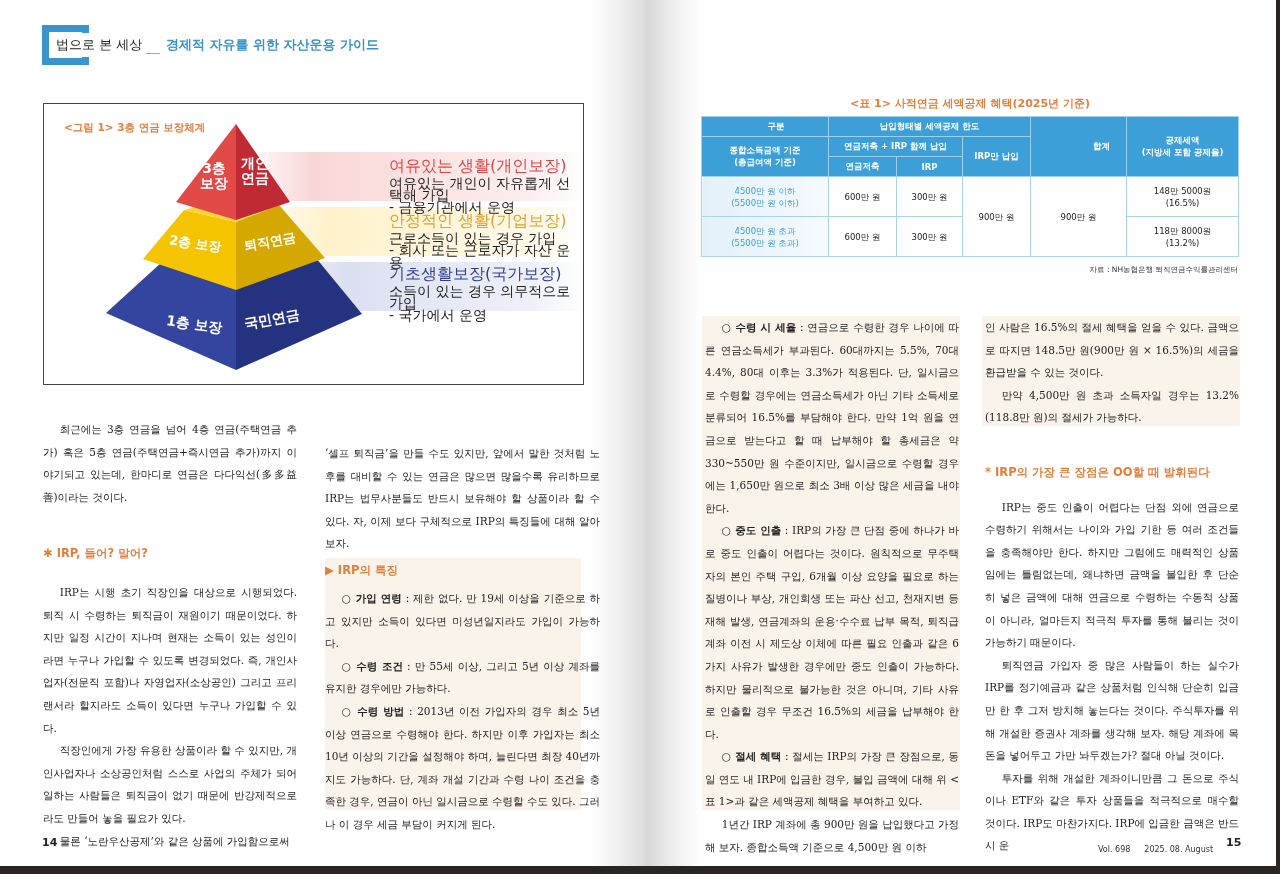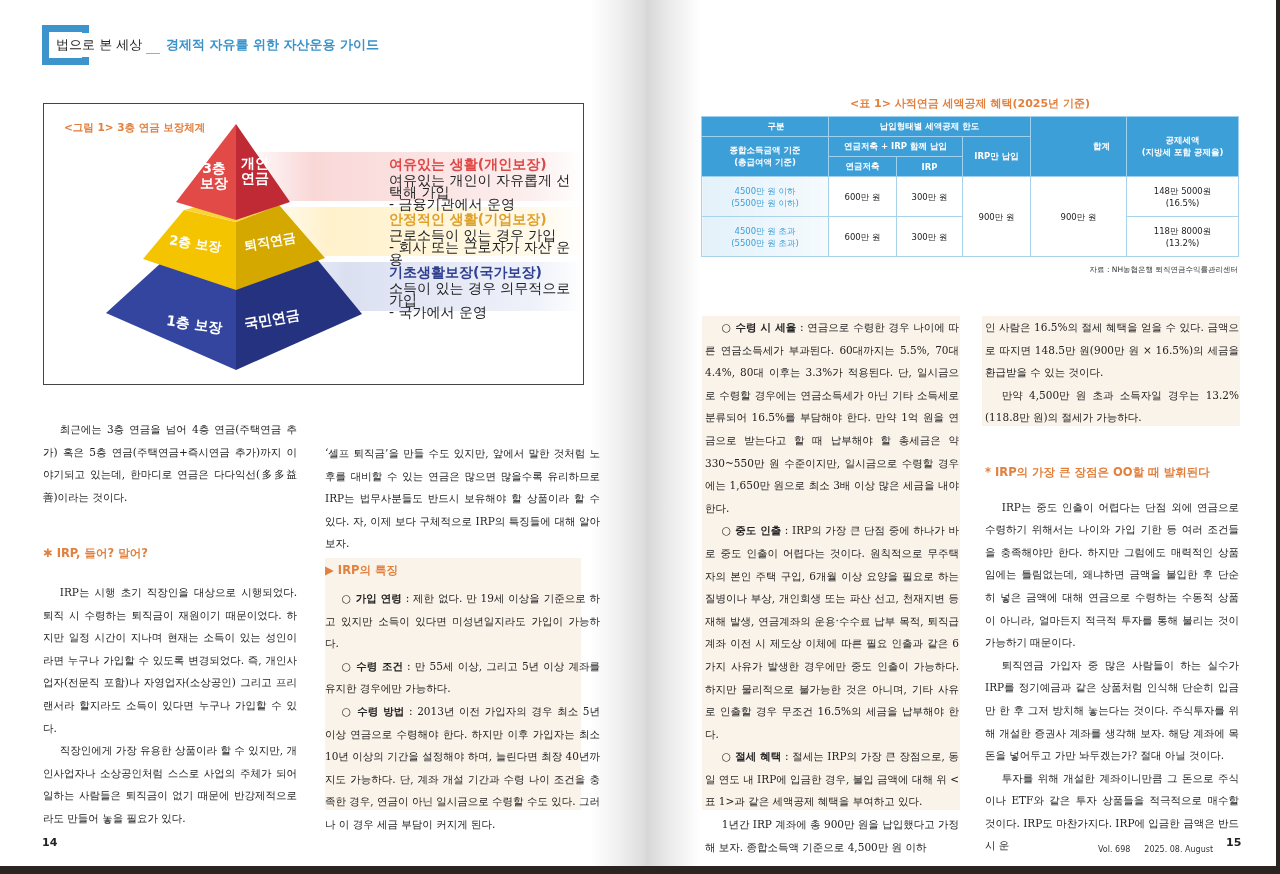--- a/index.html
+++ b/index.html
@@ -23,21 +23,21 @@
 
   
   .figure { position: absolute; left: 43px; top: 103px; width: 541px; height: 282px; border: 1.5px solid #444; background: #fff; overflow: hidden; }
   .fig-caption { position: absolute; left: 20px; top: 17px; font-family: "DejaVu Sans", sans-serif; font-weight: bold; font-size: 10.5px; color: #e2803e; }
   .pyramid { position: absolute; left: 0; top: 0; width: 541px; height: 282px; }
   .band { position: absolute; left: 200px; width: 340px; height: 49px; }
   .band.b1 { top: 48px; background: linear-gradient(90deg, rgba(250,214,214,0.0) 0%, rgba(248,205,205,0.8) 20%, rgba(250,225,225,0.55) 85%, rgba(255,255,255,0) 100%); }
   .band.b2 { top: 103px; background: linear-gradient(90deg, rgba(255,240,200,0.0) 0%, rgba(255,238,190,0.8) 25%, rgba(255,244,215,0.55) 85%, rgba(255,255,255,0) 100%); }
   .band.b3 { top: 158px; background: linear-gradient(90deg, rgba(215,220,240,0.0) 0%, rgba(210,216,238,0.8) 30%, rgba(225,230,245,0.55) 85%, rgba(255,255,255,0) 100%); }
   .tier-text { position: absolute; left: 345px; font-family: "DejaVu Sans", sans-serif; }
-  .tier-text .t-head { font-size: 14px; font-weight: bold; }
+  .tier-text .t-head { font-size: 16px; font-weight: normal; }
   .tier-text .t-line { font-size: 14px; color: #222; line-height: 12px; }
   .tier-text.t1 { top: 52px; } .tier-text.t1 .t-head { color: #e04848; }
   .tier-text.t2 { top: 107px; } .tier-text.t2 .t-head { color: #e0a12a; }
   .tier-text.t3 { top: 160px; } .tier-text.t3 .t-head { color: #2f3f8f; }
   .pyr-label { position: absolute; font-family: "DejaVu Sans", sans-serif; font-weight: bold; color: #fff; text-align: center; line-height: 1.05; }
 
   
   .col { position: absolute; font-size: 10.5px; line-height: 22.6px; text-align: justify; color: #222; }
   .col p { text-indent: 1.6em; }
   .col p.noindent { text-indent: 0; }
@@ -130,20 +130,21 @@
     </div>
   </div>
 
   <div class="col c1">
     <p>최근에는 3층 연금을 넘어 4층 연금(주택연금 추가) 혹은 5층 연금(주택연금+즉시연금 추가)까지 이야기되고 있는데, 한마디로 연금은 다다익선(多多益善)이라는 것이다.</p>
     <div style="height:34px"></div>
     <div class="sect-head">✱   IRP, 들어? 말어?</div>
     <div style="height:16px"></div>
     <p>IRP는 시행 초기 직장인을 대상으로 시행되었다. 퇴직 시 수령하는 퇴직금이 재원이기 때문이었다. 하지만 일정 시간이 지나며 현재는 소득이 있는 성인이라면 누구나 가입할 수 있도록 변경되었다. 즉, 개인사업자(전문직 포함)나 자영업자(소상공인) 그리고 프리랜서라 할지라도 소득이 있다면 누구나 가입할 수 있다.</p>
     <p>직장인에게 가장 유용한 상품이라 할 수 있지만, 개인사업자나 소상공인처럼 스스로 사업의 주체가 되어 일하는 사람들은 퇴직금이 없기 때문에 반강제적으로라도 만들어 놓을 필요가 있다.</p>
+    <p>물론 ‘노란우산공제’와 같은 상품에 가입함으로써</p>
   </div>
 
   <div class="boxed box2"></div>
   <div class="col c2">
     <p class="noindent">‘셀프 퇴직금’을 만들 수도 있지만, 앞에서 말한 것처럼 노후를 대비할 수 있는 연금은 많으면 많을수록 유리하므로 IRP는 법무사분들도 반드시 보유해야 할 상품이라 할 수 있다. 자, 이제 보다 구체적으로 IRP의 특징들에 대해 알아보자.</p>
     <div style="height:6px"></div>
     <div class="sect-head" style="line-height:18px;">▶ IRP의 특징</div>
     <div style="height:8px"></div>
     <p><span class="bullet">○ </span><span class="bullet-key">가입 연령</span><span> : 제한 없다. 만 19세 이상을 기준으로 하고 있지만 소득이 있다면 미성년일지라도 가입이 가능하다.</span></p>
     <p><span class="bullet">○ </span><span class="bullet-key">수령 조건</span><span> : 만 55세 이상, 그리고 5년 이상 계좌를 유지한 경우에만 가능하다.</span></p>

